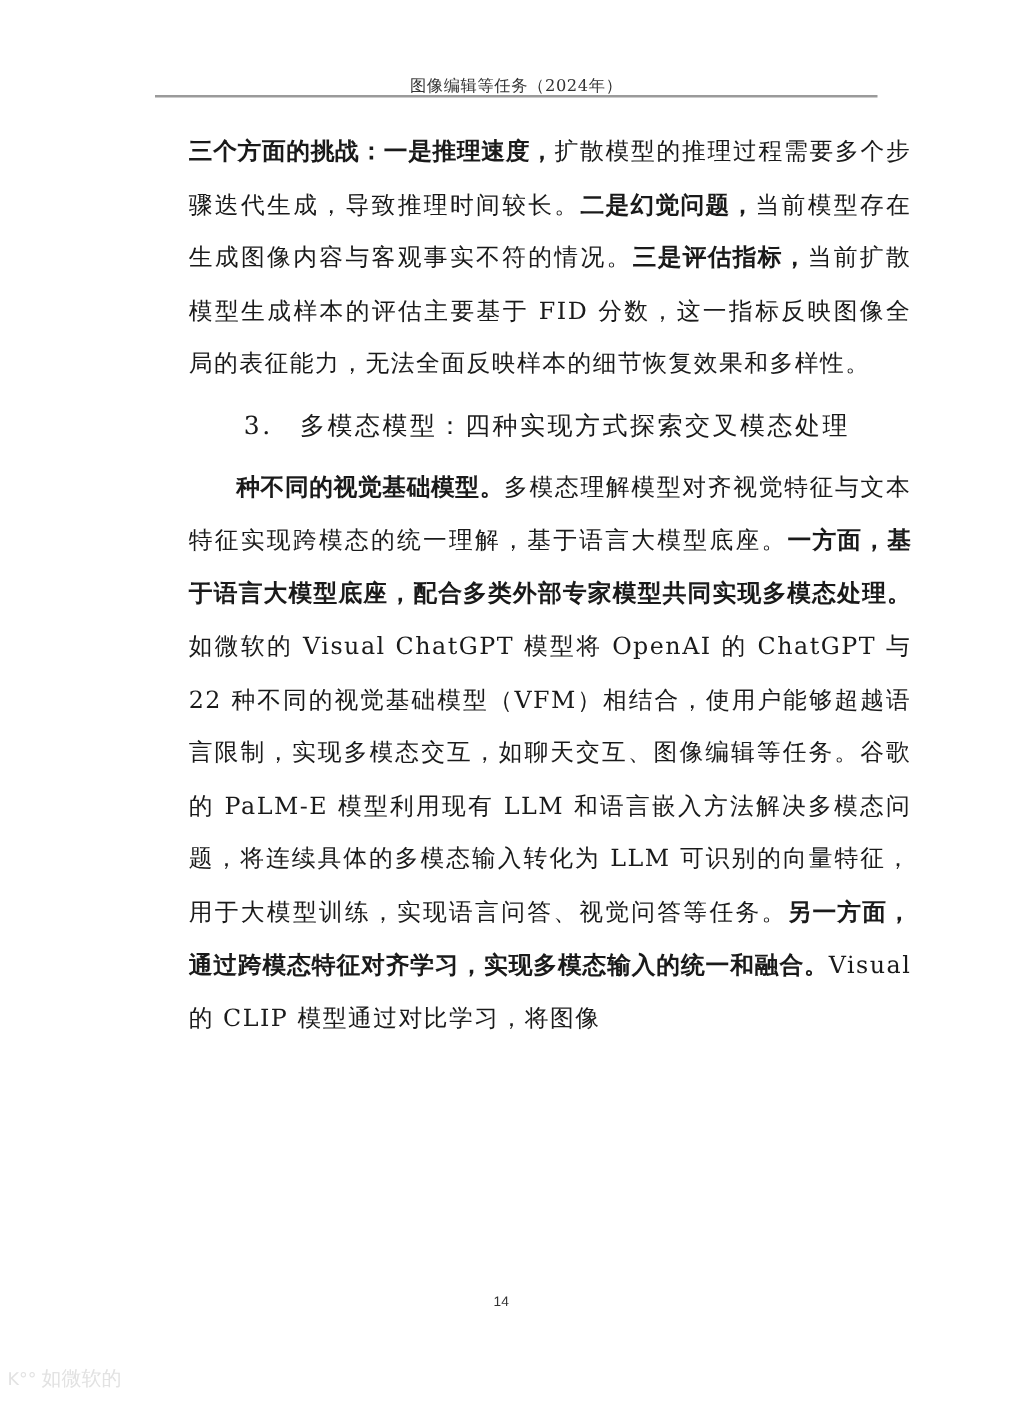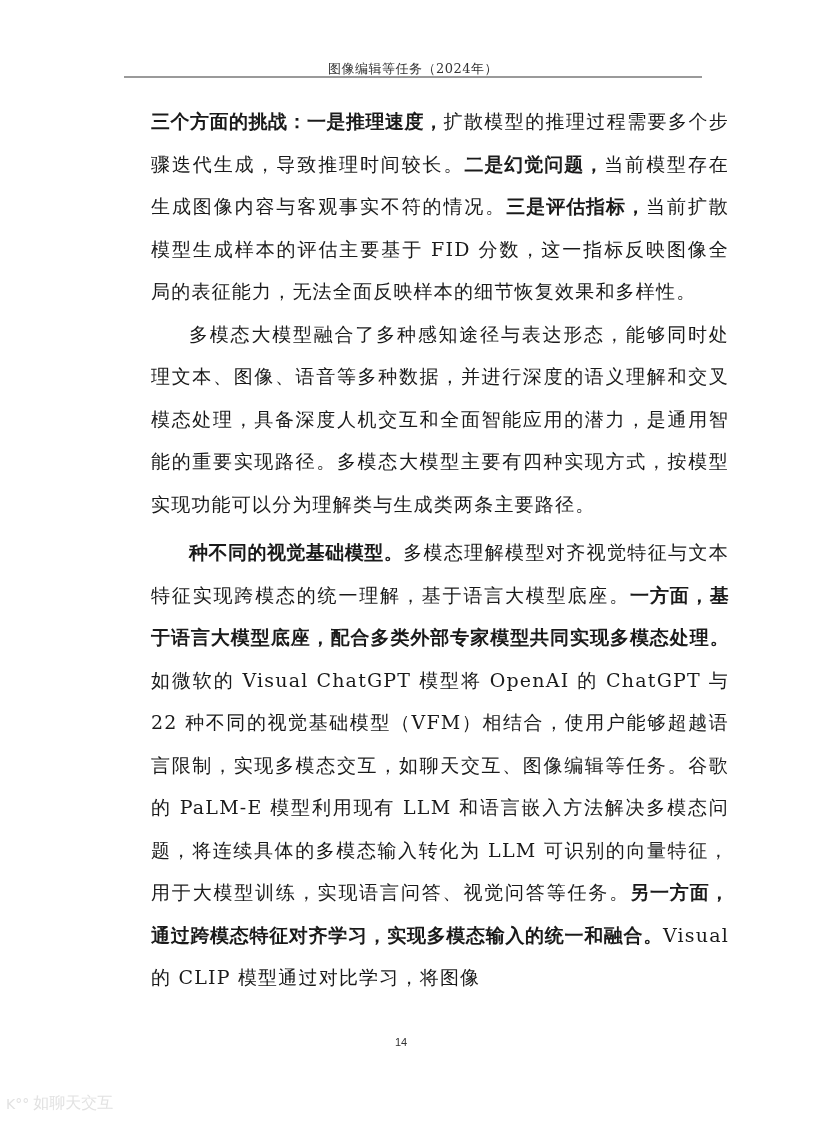--- a/index.html
+++ b/index.html
@@ -93,30 +93,30 @@
 <body>
 
 <div class="page-header">图像编辑等任务（2024年）</div>
 <div class="header-rule"></div>
 
 <div class="content">
   <p class="para">
     <b>三个方面的挑战：一是推理速度，</b><span>扩散模型的推理过程需要多个步骤迭代生成，导致推理时间较长。</span><b>二是幻觉问题，</b><span>当前模型存在生成图像内容与客观事实不符的情况。</span><b>三是评估指标，</b><span>当前扩散模型生成样本的评估主要基于 FID 分数，这一指标反映图像全局的表征能力，无法全面反映样本的细节恢复效果和多样性。</span>
   </p>
 
+  <div class="heading">
+    <span class="num">3.</span><span>多模态模型：四种实现方式探索交叉模态处理</span>
+  </div>
 
-  <p class="para indent">
-    <span>多模态大模型融合了多种感知途径与表达形态，能够同时处理文本、图像、语音等多种数据，并进行深度的语义理解和交叉模态处理，具备深度人机交互和全面智能应用的潜力，是通用智能的重要实现路径。多模态大模型主要有四种实现方式，按模型实现功能可以分为理解类与生成类两条主要路径。</span>
-  </p>
 
   <div class="spacer"></div>
 
   <p class="para indent">
     <b>种不同的视觉基础模型。</b><span>多模态理解模型对齐视觉特征与文本特征实现跨模态的统一理解，基于语言大模型底座。</span><b>一方面，基于语言大模型底座，配合多类外部专家模型共同实现多模态处理。</b><span>如微软的 Visual ChatGPT 模型将 OpenAI 的 ChatGPT 与 22 种不同的视觉基础模型（VFM）相结合，使用户能够超越语言限制，实现多模态交互，如聊天交互、图像编辑等任务。谷歌的 PaLM-E 模型利用现有 LLM 和语言嵌入方法解决多模态问题，将连续具体的多模态输入转化为 LLM 可识别的向量特征，用于大模型训练，实现语言问答、视觉问答等任务。</span><b>另一方面，通过跨模态特征对齐学习，实现多模态输入的统一和融合。</b><span>Visual 的 CLIP 模型通过对比学习，将图像</span>
   </p>
 </div>
 
 <div class="page-number">14</div>
 
 <div class="watermark">
   <span class="logo">K°°</span>
-  <span>如聊天交互</span>
+  <span>如微软的</span>
 </div>
 
 </body></html>

